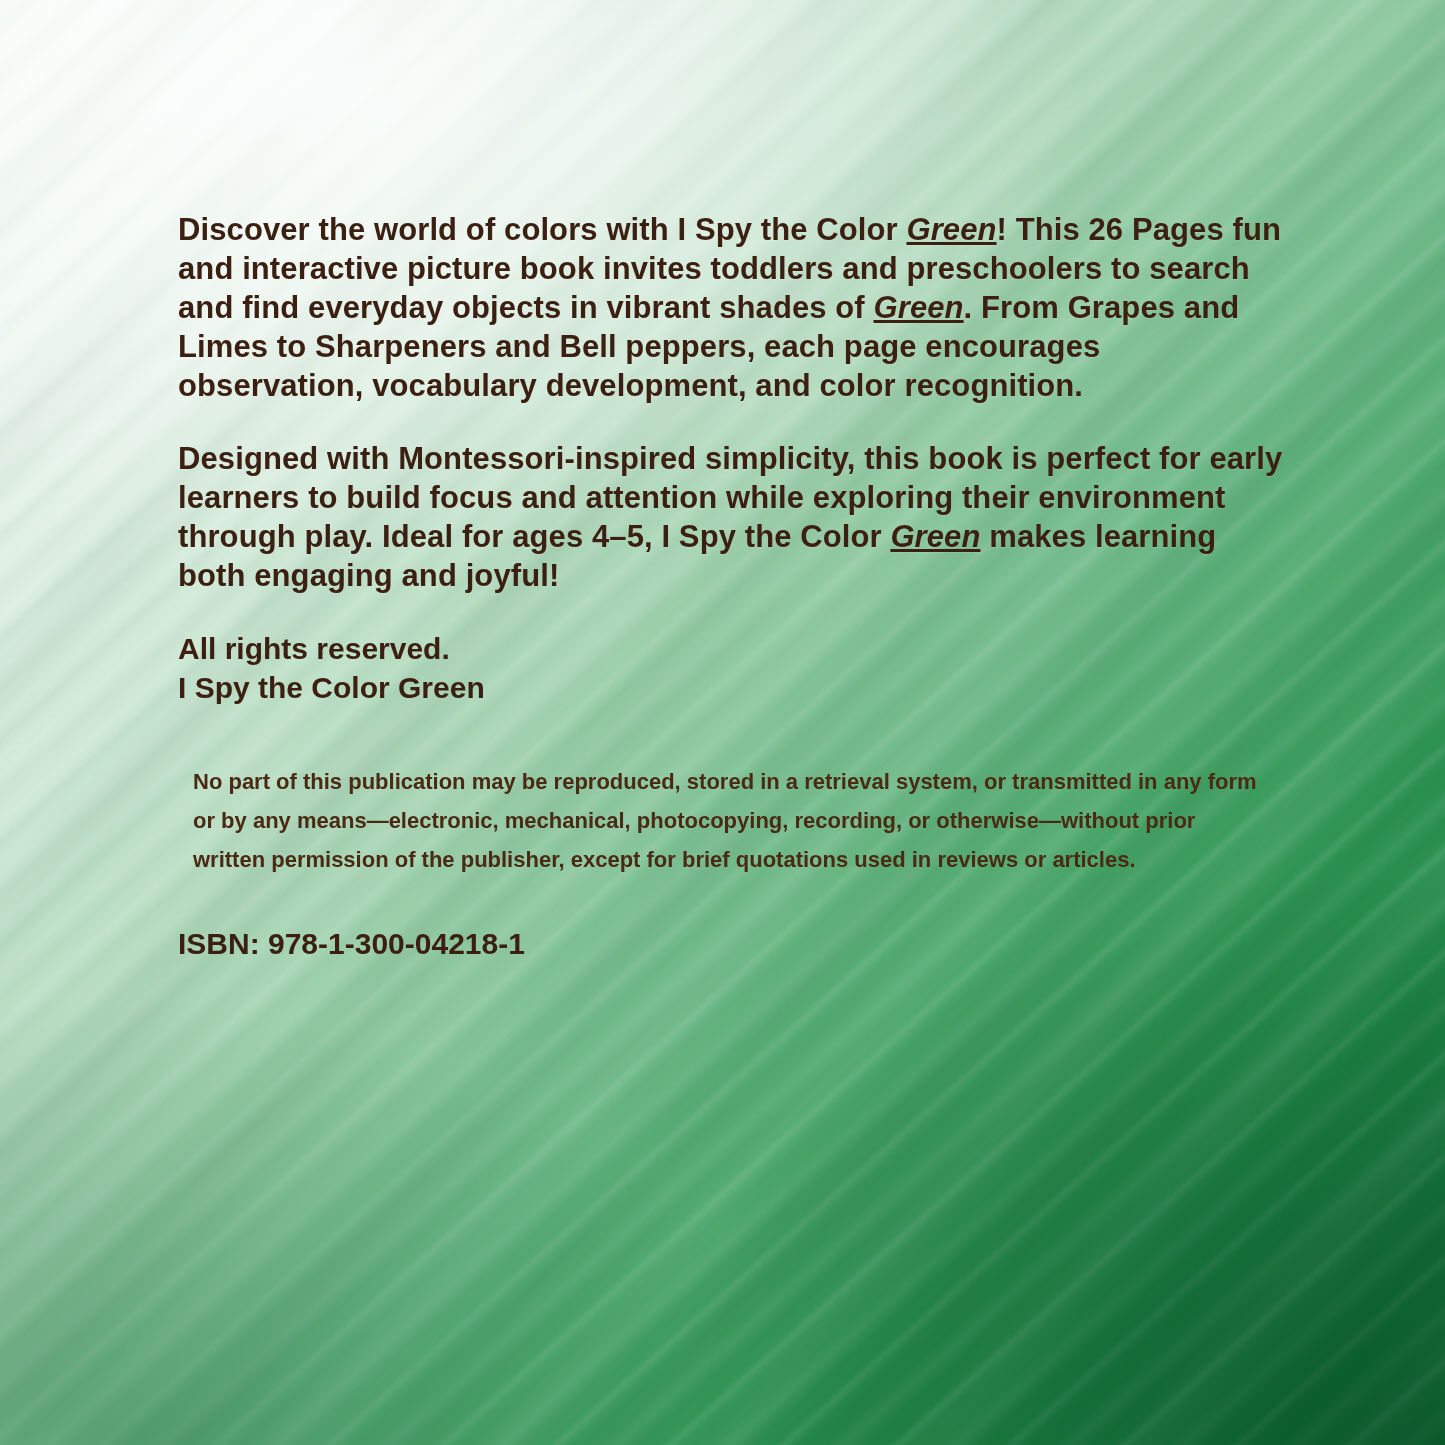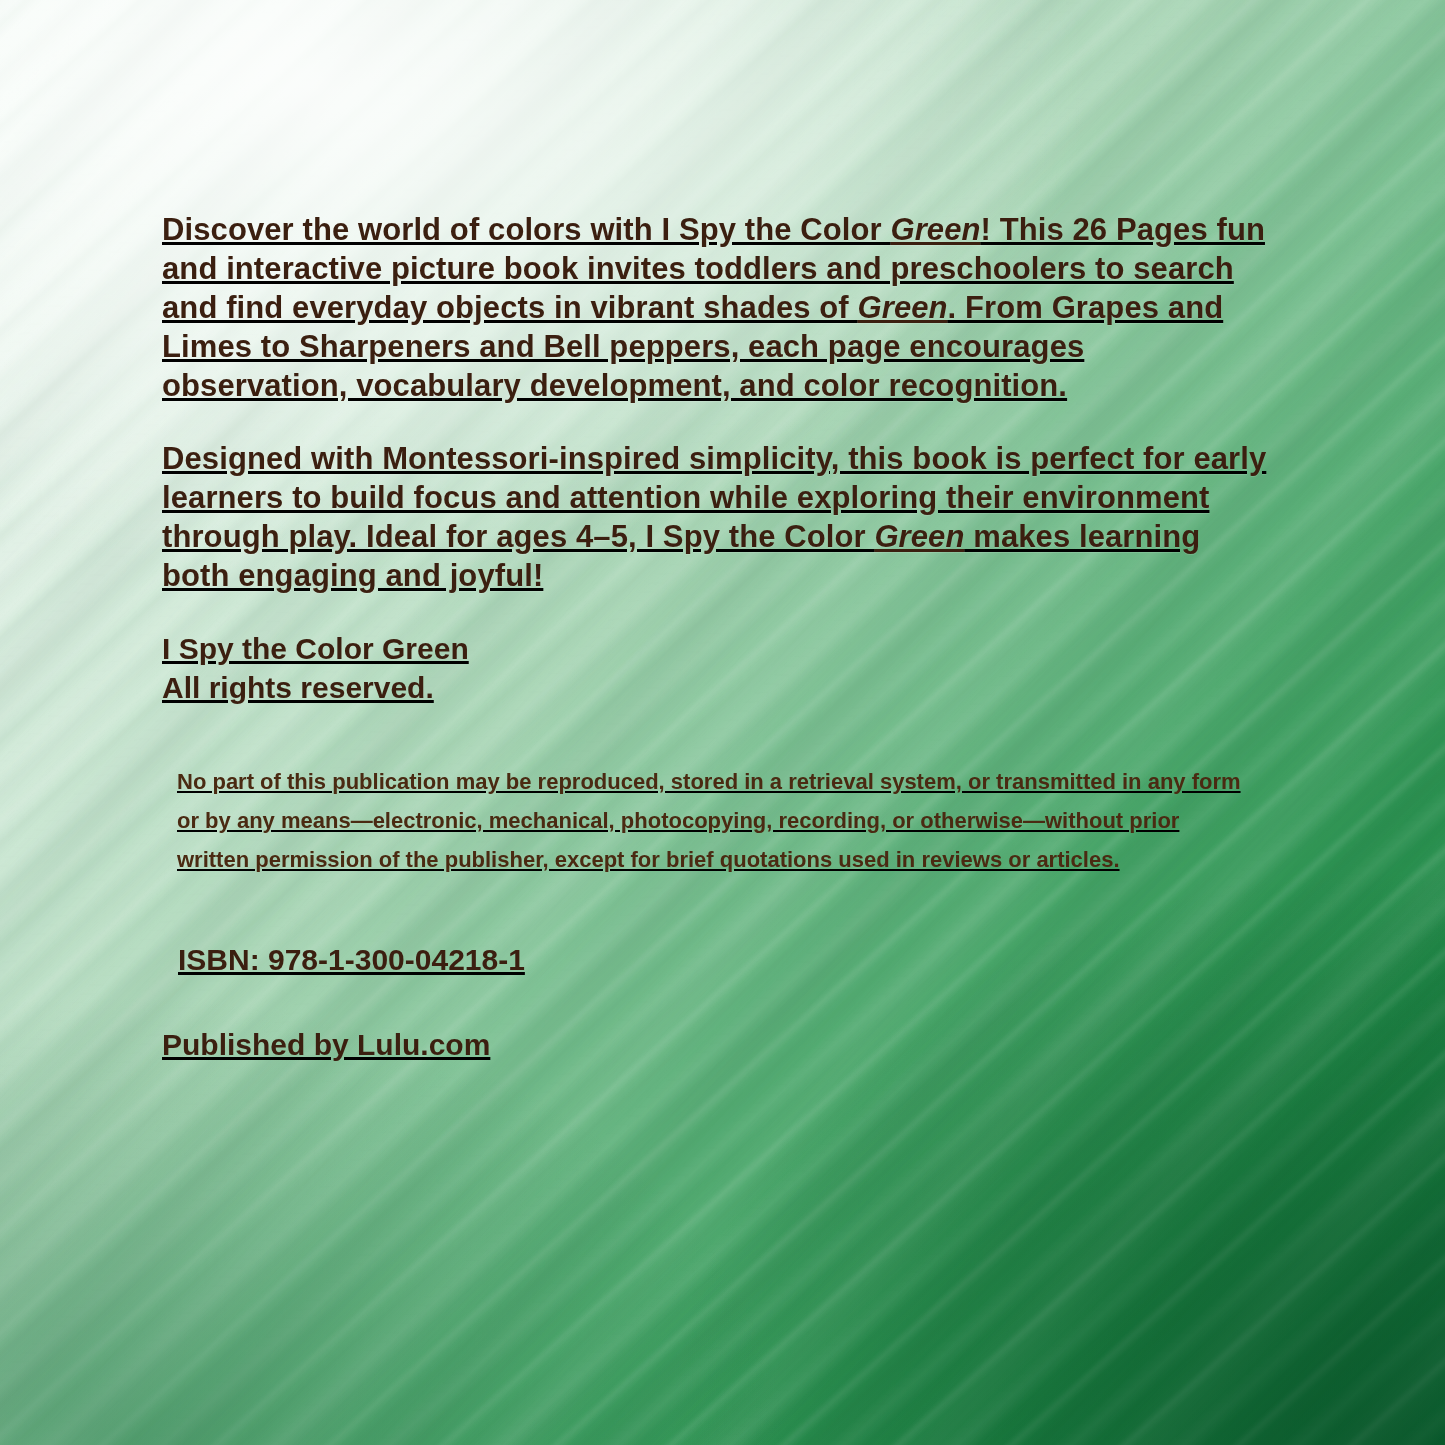--- a/index.html
+++ b/index.html
@@ -88,24 +88,23 @@
     inset: 0;
     background: radial-gradient(ellipse 900px 600px at 8% 100%,
       rgba(9,92,46,0.35) 0%,
       rgba(9,92,46,0.12) 45%,
       rgba(9,92,46,0.0) 75%);
   }
 
   
   .content {
     position: absolute;
-    left: 162px;
+    left: 178px;
     top: 210px;
     width: 1110px;
-    text-decoration: underline;
   }
   .para {
     color: #3b1f10;
     font-size: 31px;
     line-height: 39px;
     font-weight: 700;
     letter-spacing: 0.1px;
     margin: 0 0 34px 0;
     text-shadow: 0 1px 0 rgba(255,255,255,0.12);
   }
@@ -134,21 +133,21 @@
     font-size: 22px;
     line-height: 39px;
     font-weight: 600;
     margin: 15px;
   }
   .isbn {
     color: #3b1f10;
     font-size: 30px;
     line-height: 39px;
     font-weight: 700;
-    margin: 16px;
+    margin: 0;
   }
   .publisher {
     color: #3b1f10;
     font-size: 30px;
     line-height: 39px;
     font-weight: 700;
     margin: 0;
   }
 </style>
 </head>
@@ -163,29 +162,28 @@
   <div class="bg-darkcorner"></div>
   <div class="bg-darkcorner2"></div>
 
   <div class="content">
 
     <p class="para"><span>Discover the world of colors with I Spy the Color </span><span class="em">Green</span><span>! This 26 Pages fun and interactive picture book invites toddlers and preschoolers to search and find everyday objects in vibrant shades of </span><span class="em">Green</span><span>. From Grapes and Limes to Sharpeners and Bell peppers, each page encourages observation, vocabulary development, and color recognition.</span></p>
 
     <p class="para"><span>Designed with Montessori-inspired simplicity, this book is perfect for early learners to build focus and attention while exploring their environment through play. Ideal for ages 4–5, I Spy the Color </span><span class="em">Green</span><span> makes learning both engaging and joyful!</span></p>
 
 
+    <p class="copyline">All rights reserved.</p>
     <p class="copyline">I Spy the Color Green</p>
-    <p class="copyline">All rights reserved.</p>
 
     <div class="spacer-lg"></div>
 
     <p class="legal">No part of this publication may be reproduced, stored in a retrieval system, or transmitted in any form or by any means—electronic, mechanical, photocopying, recording, or otherwise—without prior written permission of the publisher, except for brief quotations used in reviews or articles.</p>
 
     <div class="spacer-md"></div>
 
     <p class="isbn">ISBN: 978-1-300-04218-1</p>
 
     <div class="spacer-md"></div>
 
-    <p class="publisher">Published by Lulu.com</p>
 
   </div>
 </div>
 
 </body></html>

